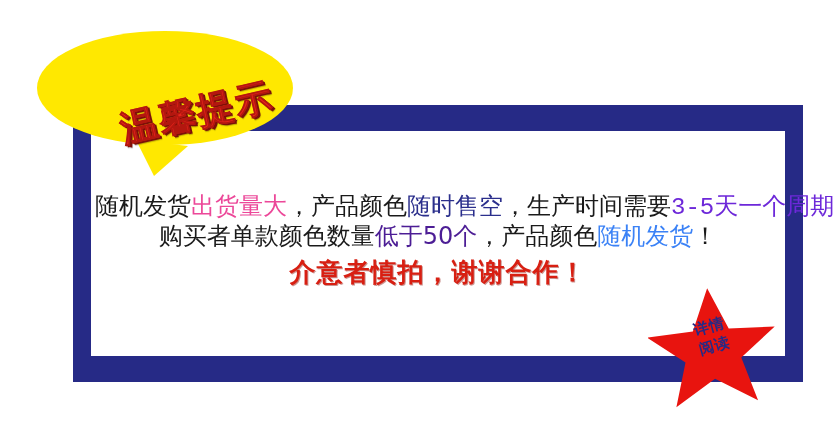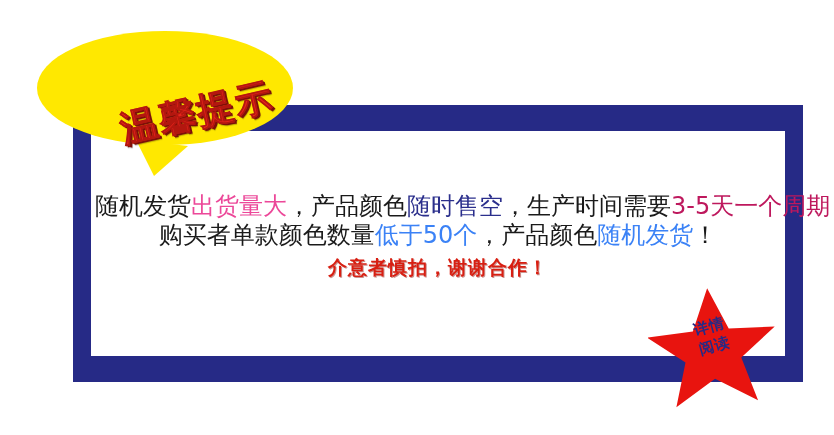--- a/index.html
+++ b/index.html
@@ -65,31 +65,31 @@
   .msg-line {
     white-space: nowrap;
     line-height: 1.22;
   }
   #line-1, #line-2 {
     font-size: 24px;
     color: #1a1a1a;
     font-weight: 500;
   }
   #line-3 {
-    font-size: 19px;
+    font-size: 26px;
     font-weight: bold;
     color: #d81f12;
     margin-top: 5px;
     letter-spacing: 1px;
     text-shadow: 1px 1px 0 rgba(140,20,10,0.45);
   }
   .hl-red     { color: #ec4899; }
   .hl-navy    { color: #2b2f8c; }
-  .hl-cyan    { color: #be185d; }
-  .hl-magenta { color: #3b82f6; }
+  .hl-cyan    { color: #6d28d9; font-family: Liberation Mono, monospace; }
+  .hl-magenta { color: #4c1d95; }
   .hl-green   { color: #3b82f6; }
 
   
   #star-badge {
     position: absolute;
     left: 648px;
     top: 286px;
     width: 128px;
     height: 122px;
   }

